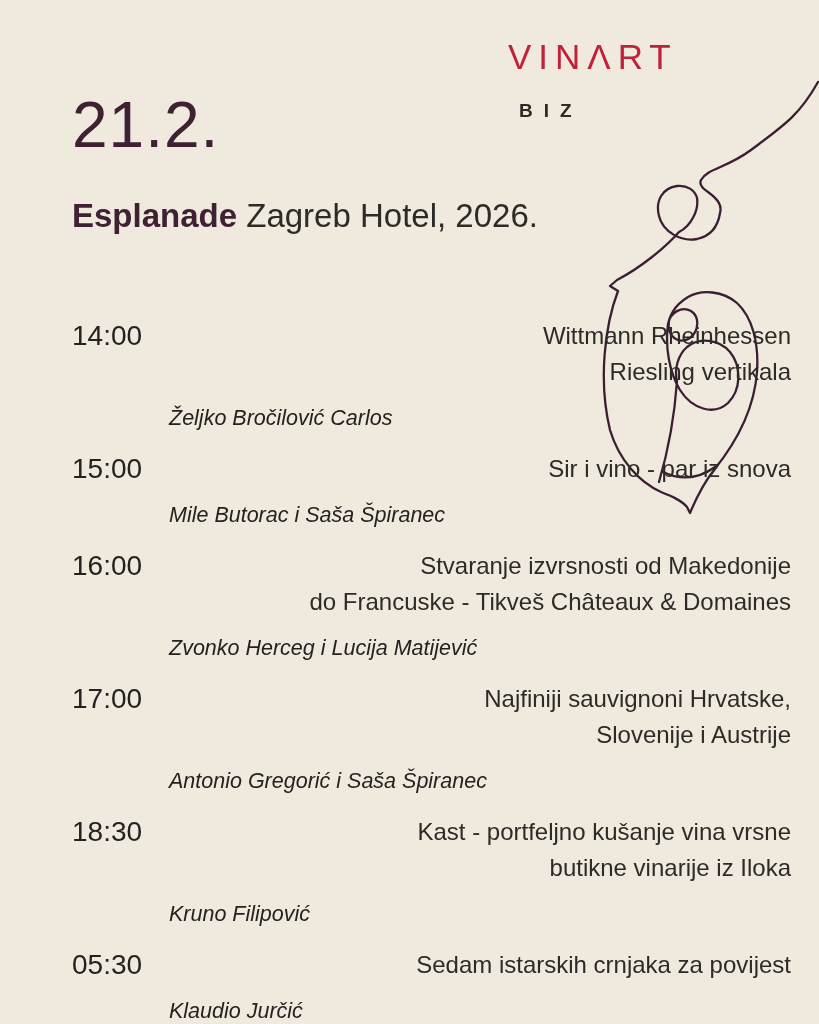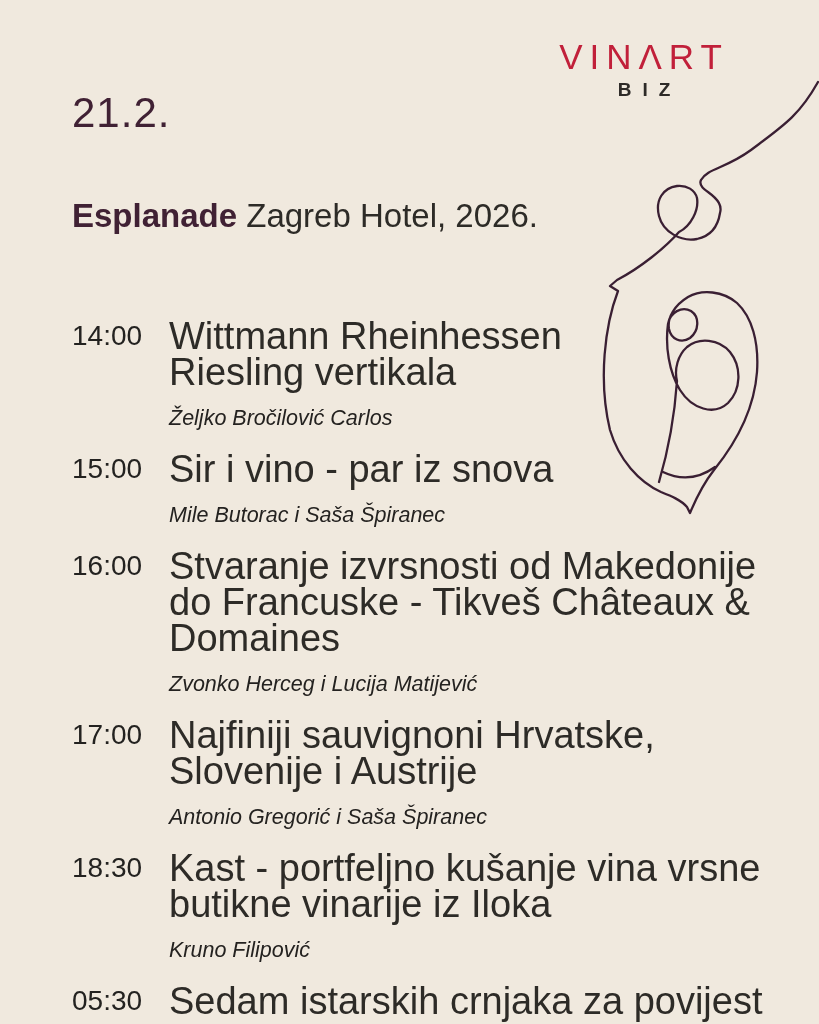--- a/index.html
+++ b/index.html
@@ -5,47 +5,48 @@
   html,body{margin:0;padding:0;background:#d8d2c6;}
   .poster{
     position:relative;
     width:819px;height:1024px;
     margin:0 auto;
     background:#f0e9de;
     font-family:"Liberation Sans", sans-serif;
     color:#2d2b27;
     overflow:hidden;
   }
-  .logo{position:absolute;left:538px;top:38px;width:212px;text-align:center;}
+  .logo{position:absolute;left:508px;top:38px;width:212px;text-align:left;}
   .logo-brand{
     font-size:35px;font-weight:500;letter-spacing:7px;
     color:#c1203a;line-height:1.1;
   }
   .logo-sub{
     font-size:19px;font-weight:700;letter-spacing:11px;text-indent:11px;
-    color:#2e2b28;margin-top:3px;line-height:1;
+    color:#2e2b28;margin-top:24px;line-height:1;
   }
   .date{
     position:absolute;left:72px;top:90px;
-    font-size:42px;font-weight:500;letter-spacing:1px;
+    font-size:64px;font-weight:500;letter-spacing:1px;
     color:#402134;line-height:1.1;
   }
   .venue{position:absolute;left:72px;top:196px;font-size:33px;line-height:1.2;}
   .venue-bold{font-weight:700;color:#402134;}
   .venue-rest{font-weight:400;color:#2d2b27;}
   .schedule{position:absolute;left:72px;top:318px;right:28px;}
   .item{display:flex;margin-bottom:17px;}
   .time{
     flex:none;width:97px;
     font-size:28px;line-height:36px;color:#232220;font-weight:500;
   }
   .item-body{flex:1;min-width:0;}
   .title{
-    font-size:38px;line-height:36px;color:#2d2b27;
+    font-size:24px;line-height:36px;color:#2d2b27;
     white-space:pre-line;
+    text-align:right;
   }
   .presenter{
     font-size:21.5px;line-height:32px;margin-top:12px;
     font-style:italic;font-weight:500;color:#242220;
   }
   .swirl{position:absolute;left:595px;top:80px;width:224px;height:435px;pointer-events:none;}
 </style>
 </head>
 <body>
 

